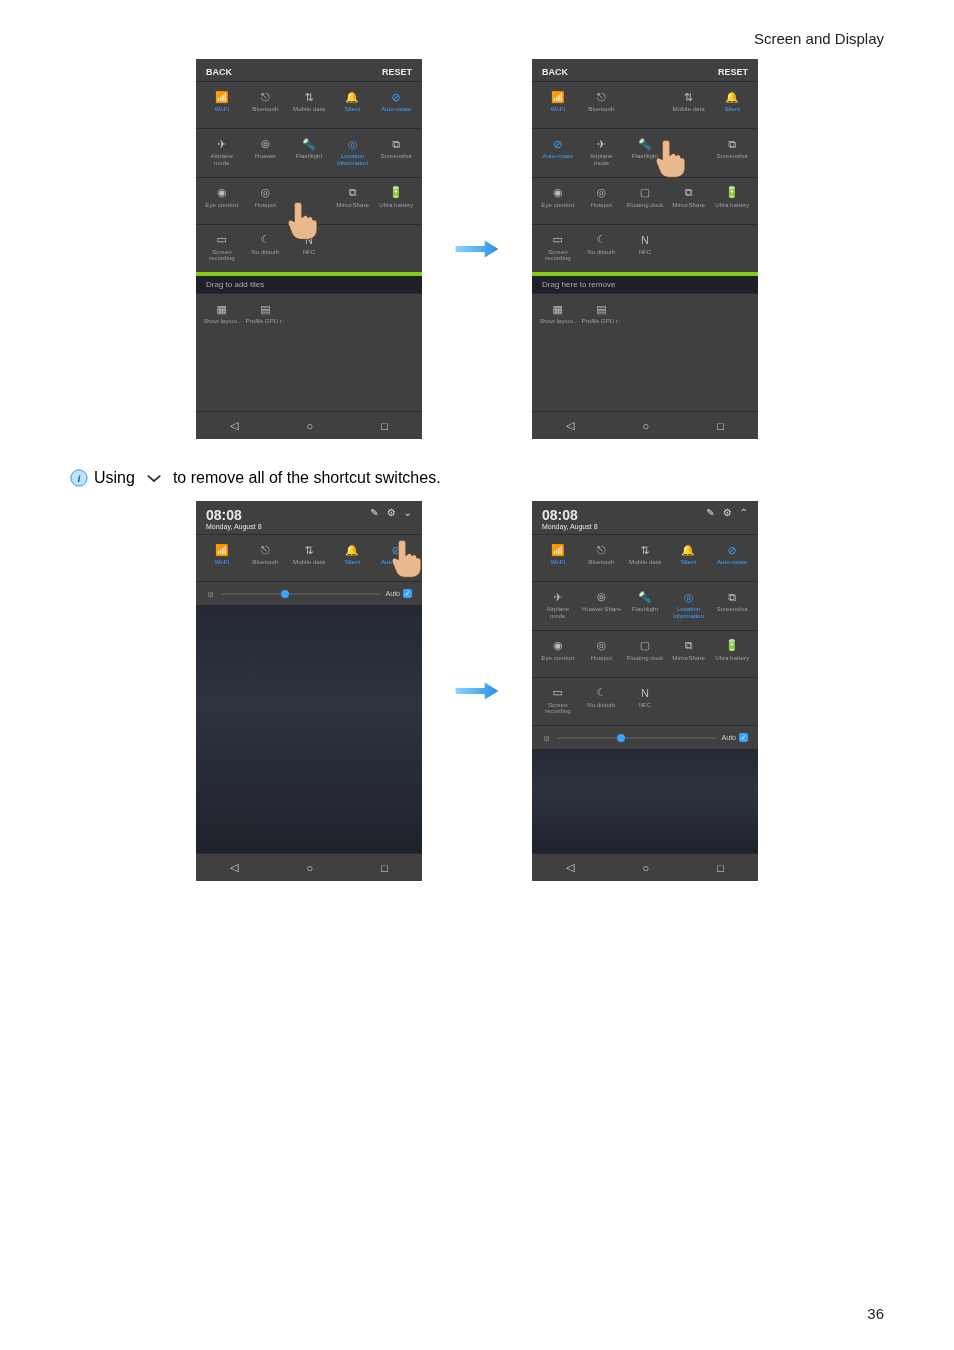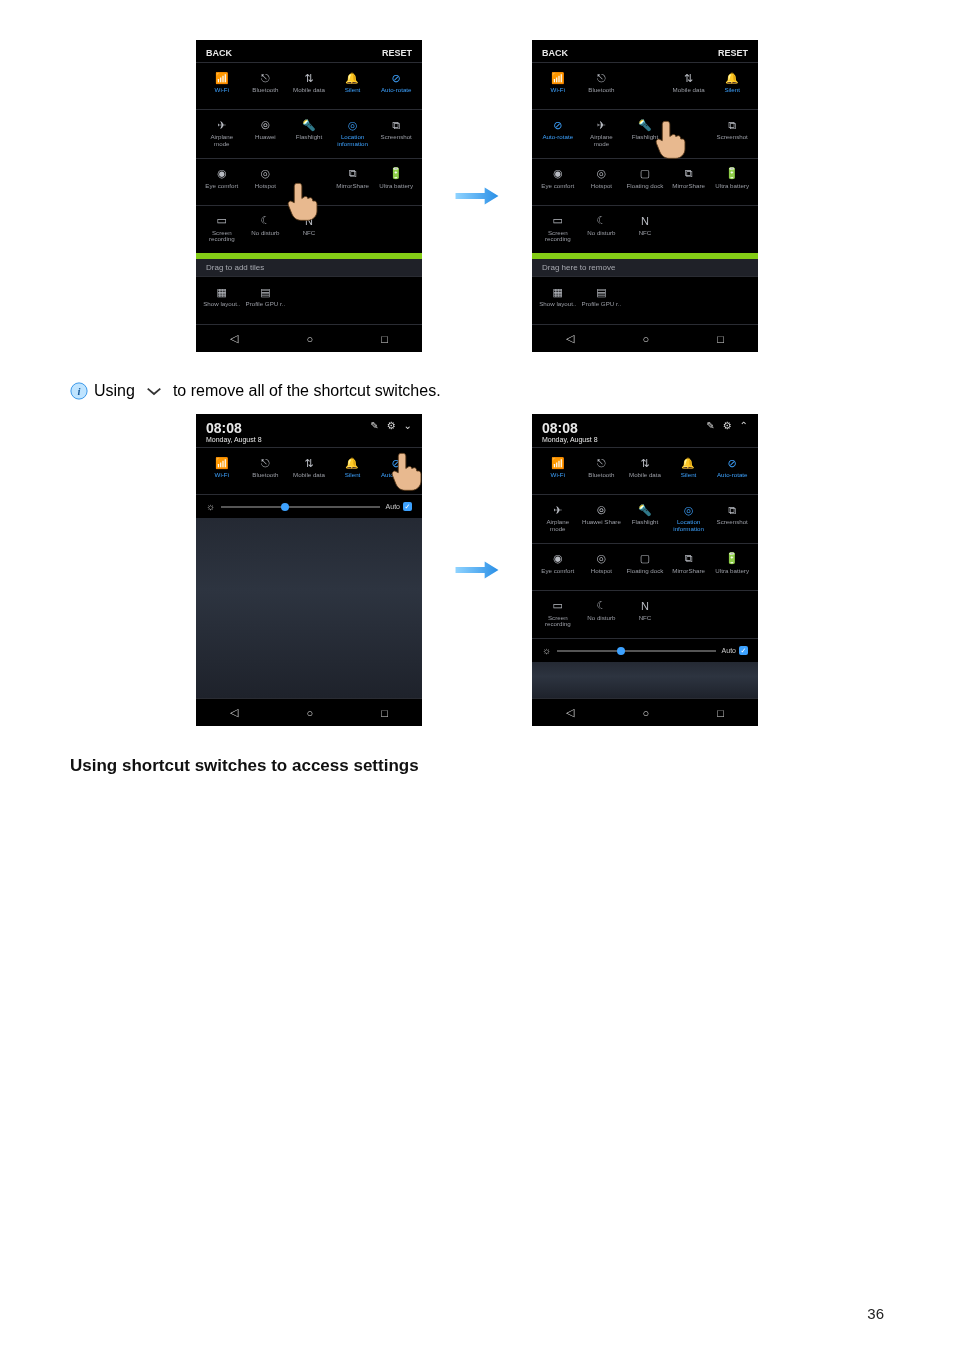--- a/index.html
+++ b/index.html
@@ -24,22 +24,22 @@
   .figure-row {
     display: flex;
     justify-content: center;
     align-items: center;
     gap: 30px;
     margin: 10px 0 30px 0;
   }
   
   .phone {
     width: 226px;
-    height: 312px;
-    background: #000000;
+    height: 380px;
+    background: #404040;
     color: #c8c9cc;
     font-size: 7px;
     position: relative;
     display: flex;
     flex-direction: column;
   }
   .phone-topbar {
     display: flex;
     justify-content: space-between;
     padding: 8px 10px 4px 10px;
@@ -80,21 +80,21 @@
     font-size: 11px;
     color: #b8bbc2;
     margin-bottom: 2px;
   }
   .tile.on .ic { color: #3da2ff; }
   .tile .lbl { font-size: 6.2px; line-height: 1.1; color: #9b9ea6; white-space: pre-line; }
   .tile.on .lbl { color: #3da2ff; }
   .phone-section-label {
     font-size: 8px; color: #a7a9b0;
     padding: 4px 10px;
-    border-top: 6px solid #84cc16;
+    border-top: 4px solid #84cc16;
     background: #1f2128;
   }
   .phone-nav {
     margin-top: auto;
     display:flex; justify-content:space-around; align-items:center;
     height: 28px;
     color:#ddd;
     font-size: 11px;
     border-top: 1px solid #2a2c33;
   }
@@ -162,20 +162,21 @@
     background: linear-gradient(180deg, #242933 0%, #2d3440 40%, #1e222b 100%);
     filter: blur(0.3px);
     margin: 0;
   }
 </style>
 </head>
 <body>
 
 <div class="page">
 
+  <div class="header-right">Screen and Display</div>
 
   <div class="figure-row">
 
     <div class="phone">
       <div class="phone-topbar">
         <span>BACK</span>
         <span>RESET</span>
       </div>
       <div class="tiles" id="f1l-r0">
           <div class="tile on">
@@ -620,16 +621,15 @@
       </div>
       <div class="phone-blur"></div>
       <div class="phone-nav">
         <span>◁</span>
         <span>○</span>
         <span>□</span>
       </div>
     </div>
   </div>
 
-  <h3 class="section">Using shortcut switches to access settings</h3>
 
   <div class="page-number">36</div>
 </div>
 
 </body></html>

